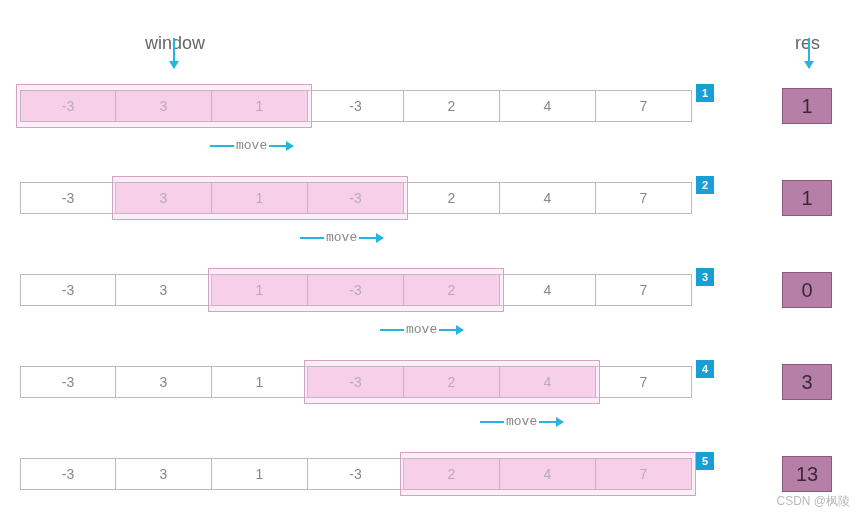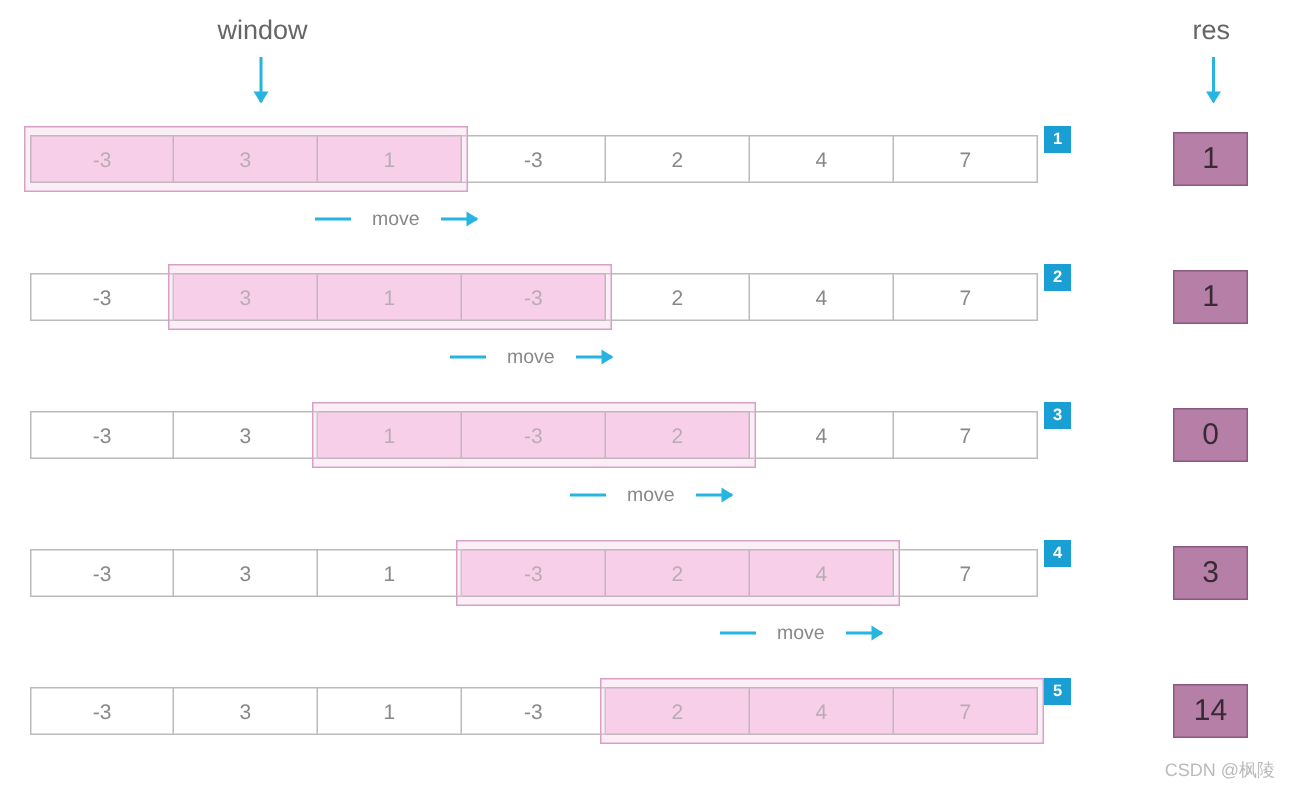--- a/index.html
+++ b/index.html
@@ -15,20 +15,21 @@
   .header {
     display: flex;
     position: relative;
     height: 70px;
   }
   .header-label {
     position: absolute;
     color: #666;
     font-size: 18px;
     text-align: center;
+    margin-top: 23px;
   }
   .header-arrow {
     position: absolute;
     width: 2px;
     height: 30px;
     background: #26b4e0;
   }
   .header-arrow::after {
     content: '';
     position: absolute;
@@ -98,23 +99,24 @@
     color: #3a2a35;
     font-size: 20px;
     display: flex;
     align-items: center;
     justify-content: center;
   }
   .move {
     position: absolute;
     display: flex;
     align-items: center;
-    gap: 14px;
+    gap: 2px;
     color: #888;
     font-size: 13px;
+    font-family: Liberation Mono, monospace;
   }
   .move-line {
     width: 24px;
     height: 2px;
     background: #26b4e0;
   }
   .move-arrow {
     width: 24px;
     height: 2px;
     background: #26b4e0;
@@ -125,21 +127,21 @@
     position: absolute;
     right: -1px;
     top: -4px;
     border-top: 5px solid transparent;
     border-bottom: 5px solid transparent;
     border-left: 8px solid #26b4e0;
   }
   .watermark {
     position: absolute;
     right: 15px;
-    bottom: 8px;
+    bottom: 20px;
     color: #bbb;
     font-size: 12px;
   }
 </style>
 </head>
 <body>
 
 <div class="header">
   <div class="header-label" style="left:125px;top:0;">window</div>
   <div class="header-arrow" style="left:153px;top:28px;"></div>
@@ -232,16 +234,16 @@
     <div class="cell">-3</div>
     <div class="cell">3</div>
     <div class="cell">1</div>
     <div class="cell">-3</div>
     <div class="cell hl">2</div>
     <div class="cell hl">4</div>
     <div class="cell hl">7</div>
   </div>
   <div class="window-box" style="left:380px;width:296px;"></div>
   <div class="step-badge" style="left:676px;">5</div>
-  <div class="res-box" style="left:762px;">14</div>
+  <div class="res-box" style="left:762px;">13</div>
 </div>
 
 <div class="watermark">CSDN @枫陵</div>
 
 </body></html>

